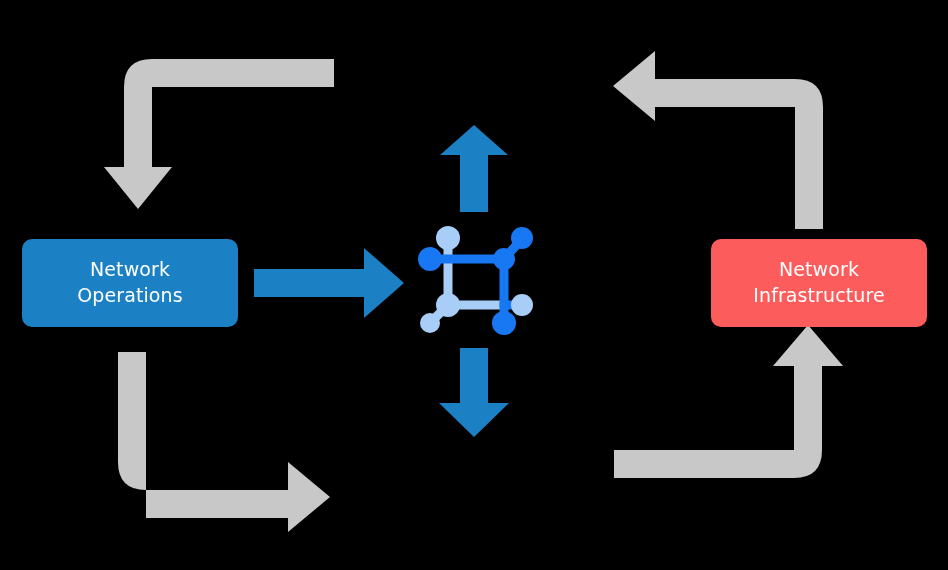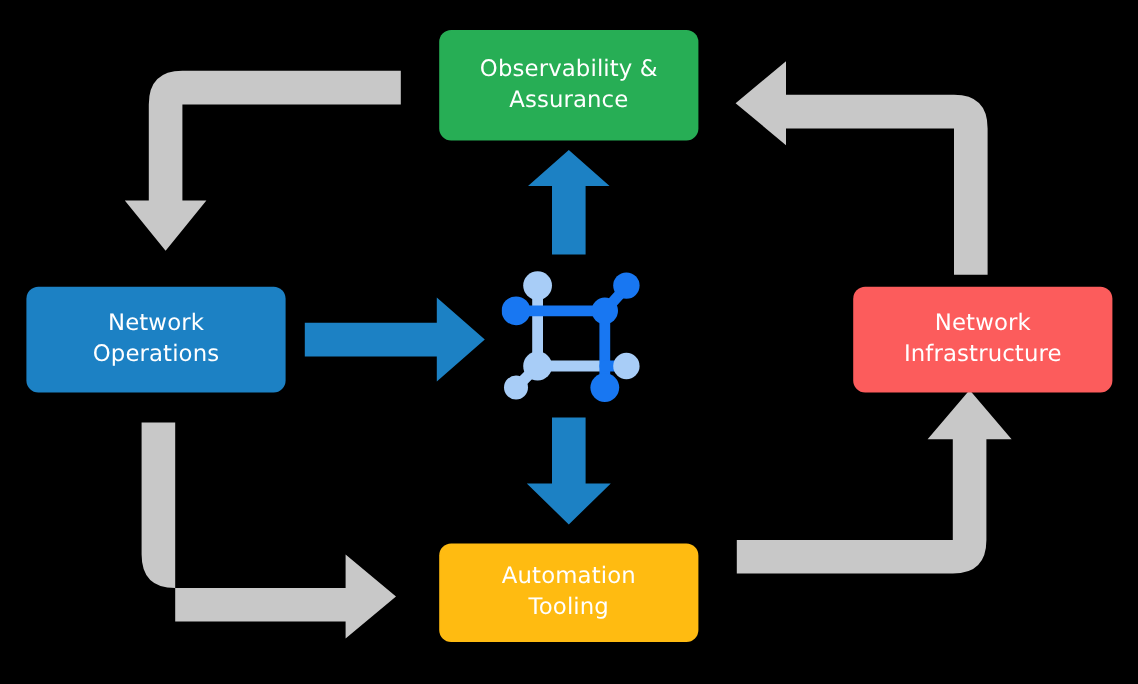--- a/index.html
+++ b/index.html
@@ -177,33 +177,25 @@
     </g>
 
     <g fill="#1877F2">
       <circle cx="12" cy="38" r="12"></circle>
       <circle cx="86" cy="38" r="11"></circle>
       <circle cx="104" cy="17" r="11"></circle>
       <circle cx="86" cy="102" r="12"></circle>
     </g>
   </svg>
 
-  <div class="node-box" id="box-observability">
-    <span class="node-label">Observability &amp;
-Assurance</span>
-  </div>
 
   <div class="node-box" id="box-network-operations">
     <span class="node-label">Network
 Operations</span>
   </div>
 
   <div class="node-box" id="box-network-infrastructure">
     <span class="node-label">Network
 Infrastructure</span>
   </div>
 
-  <div class="node-box" id="box-automation-tooling">
-    <span class="node-label">Automation
-Tooling</span>
-  </div>
 
 </div>
 
 </body></html>

